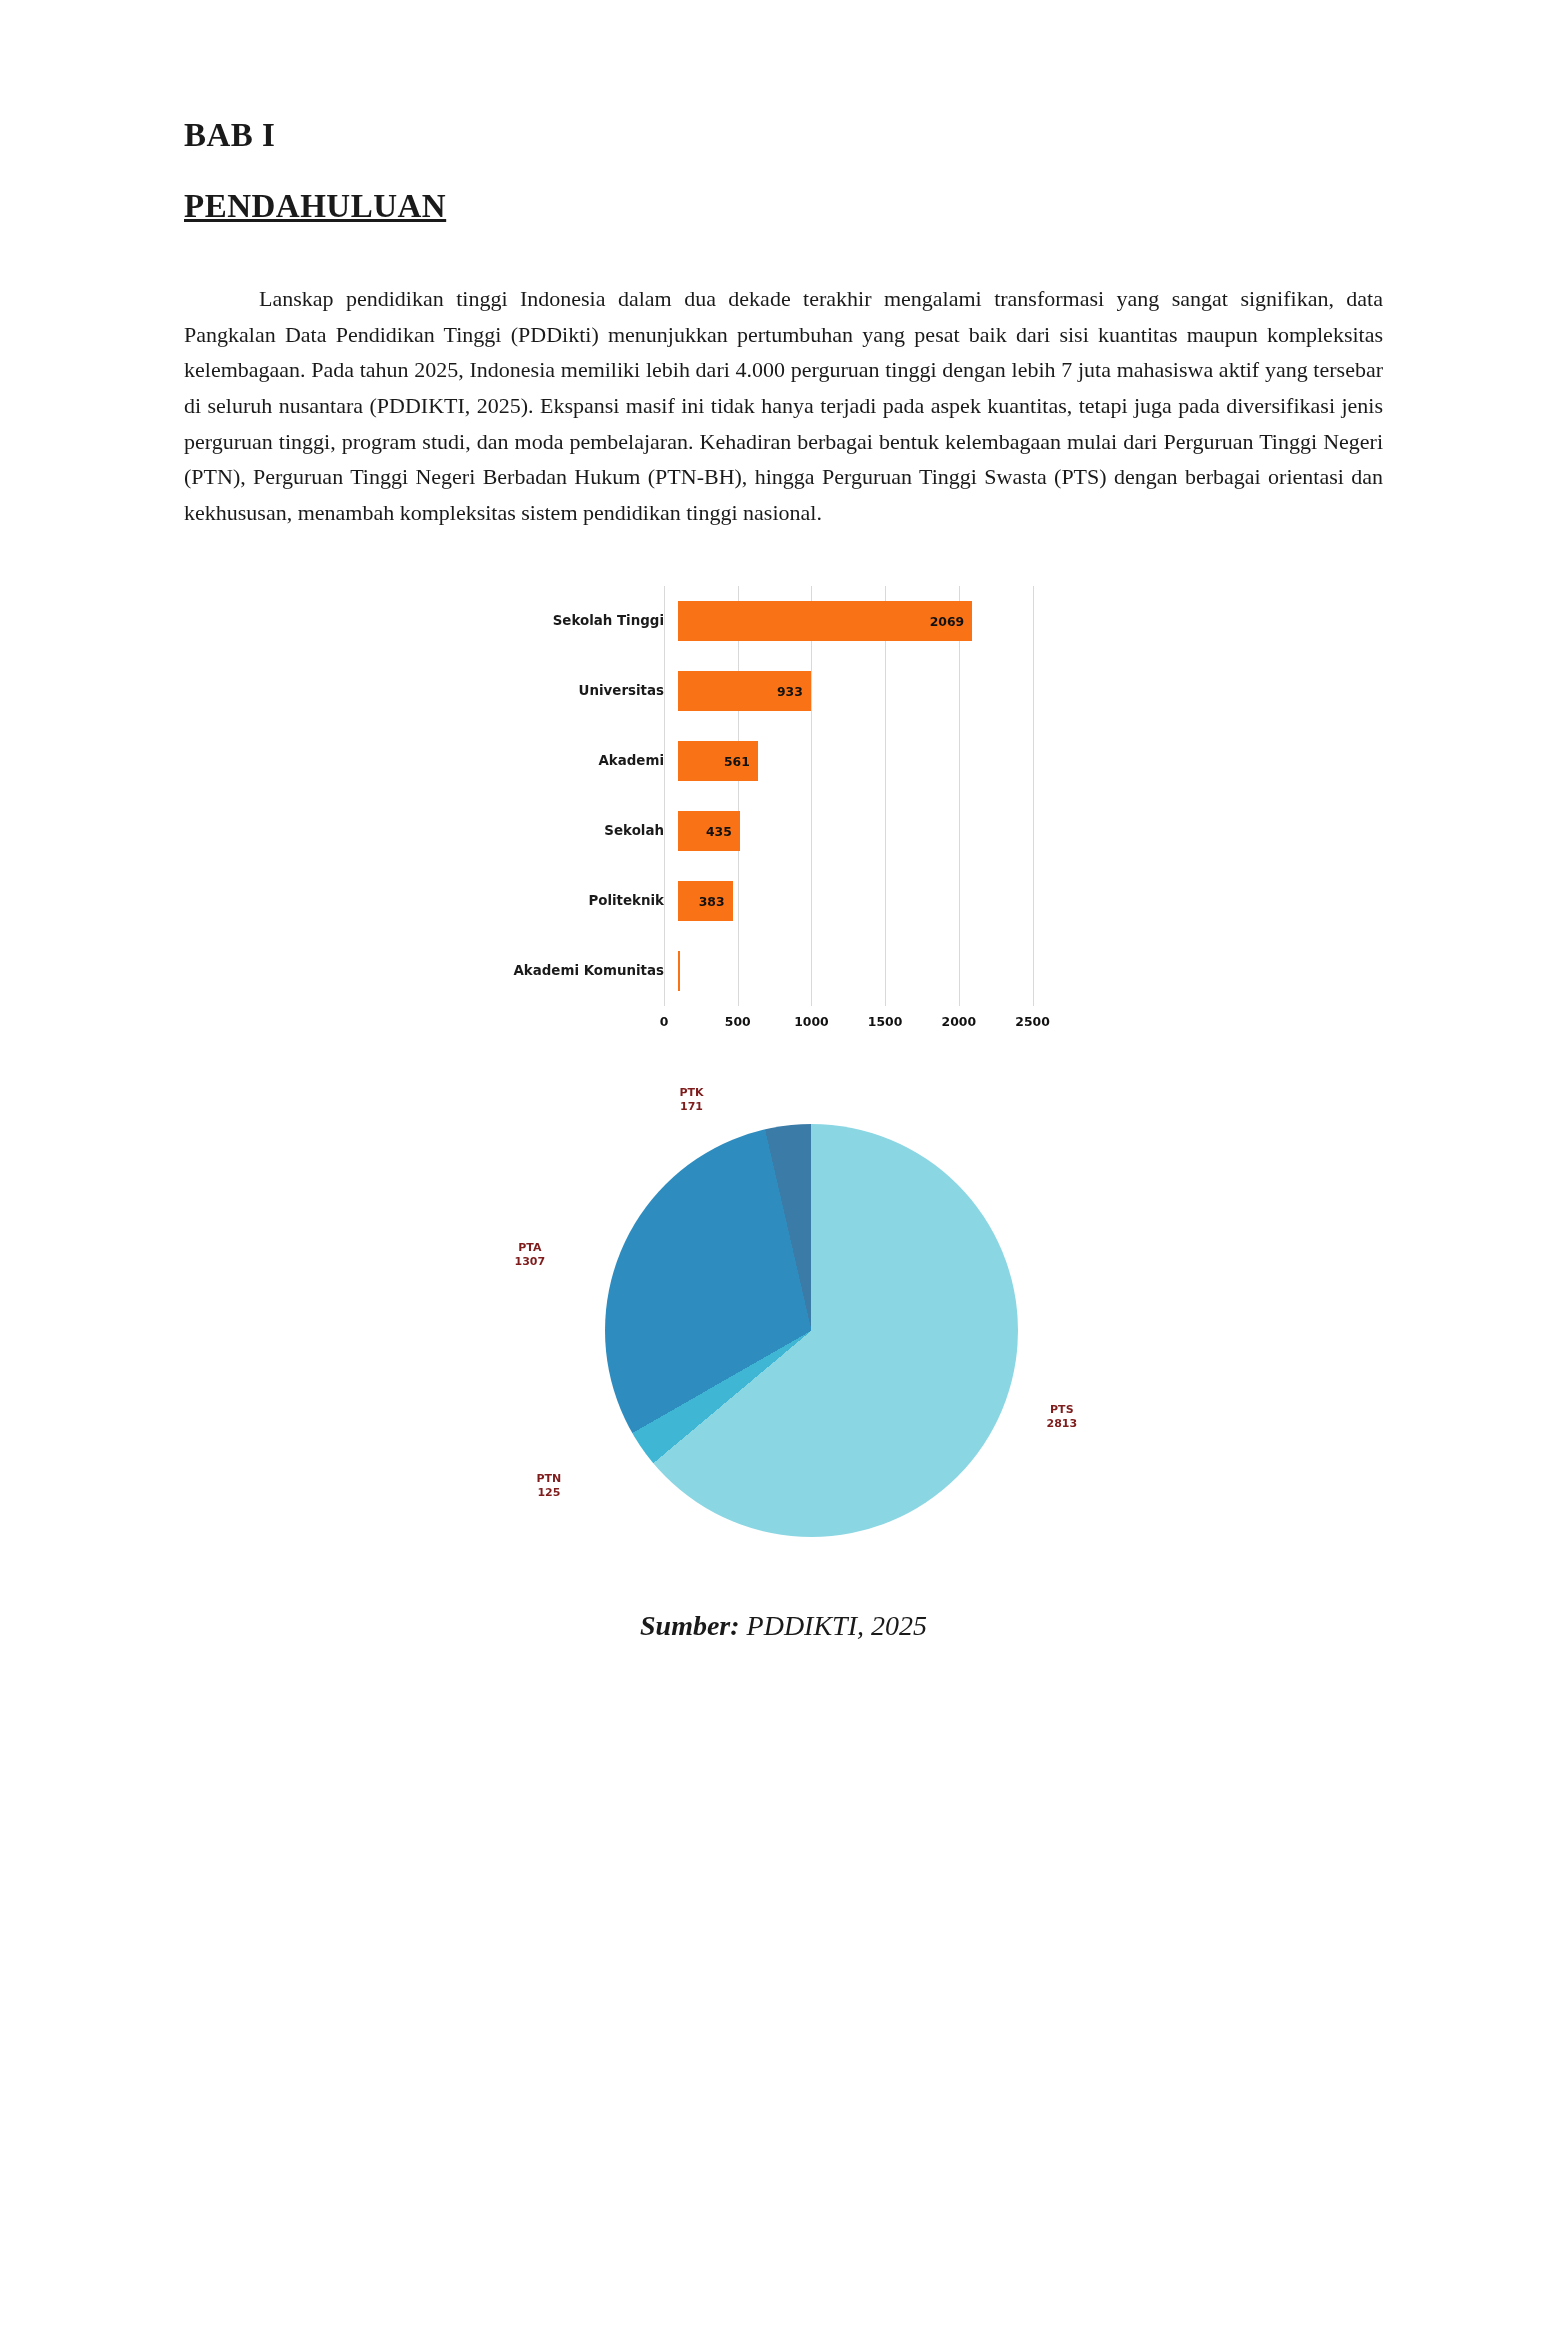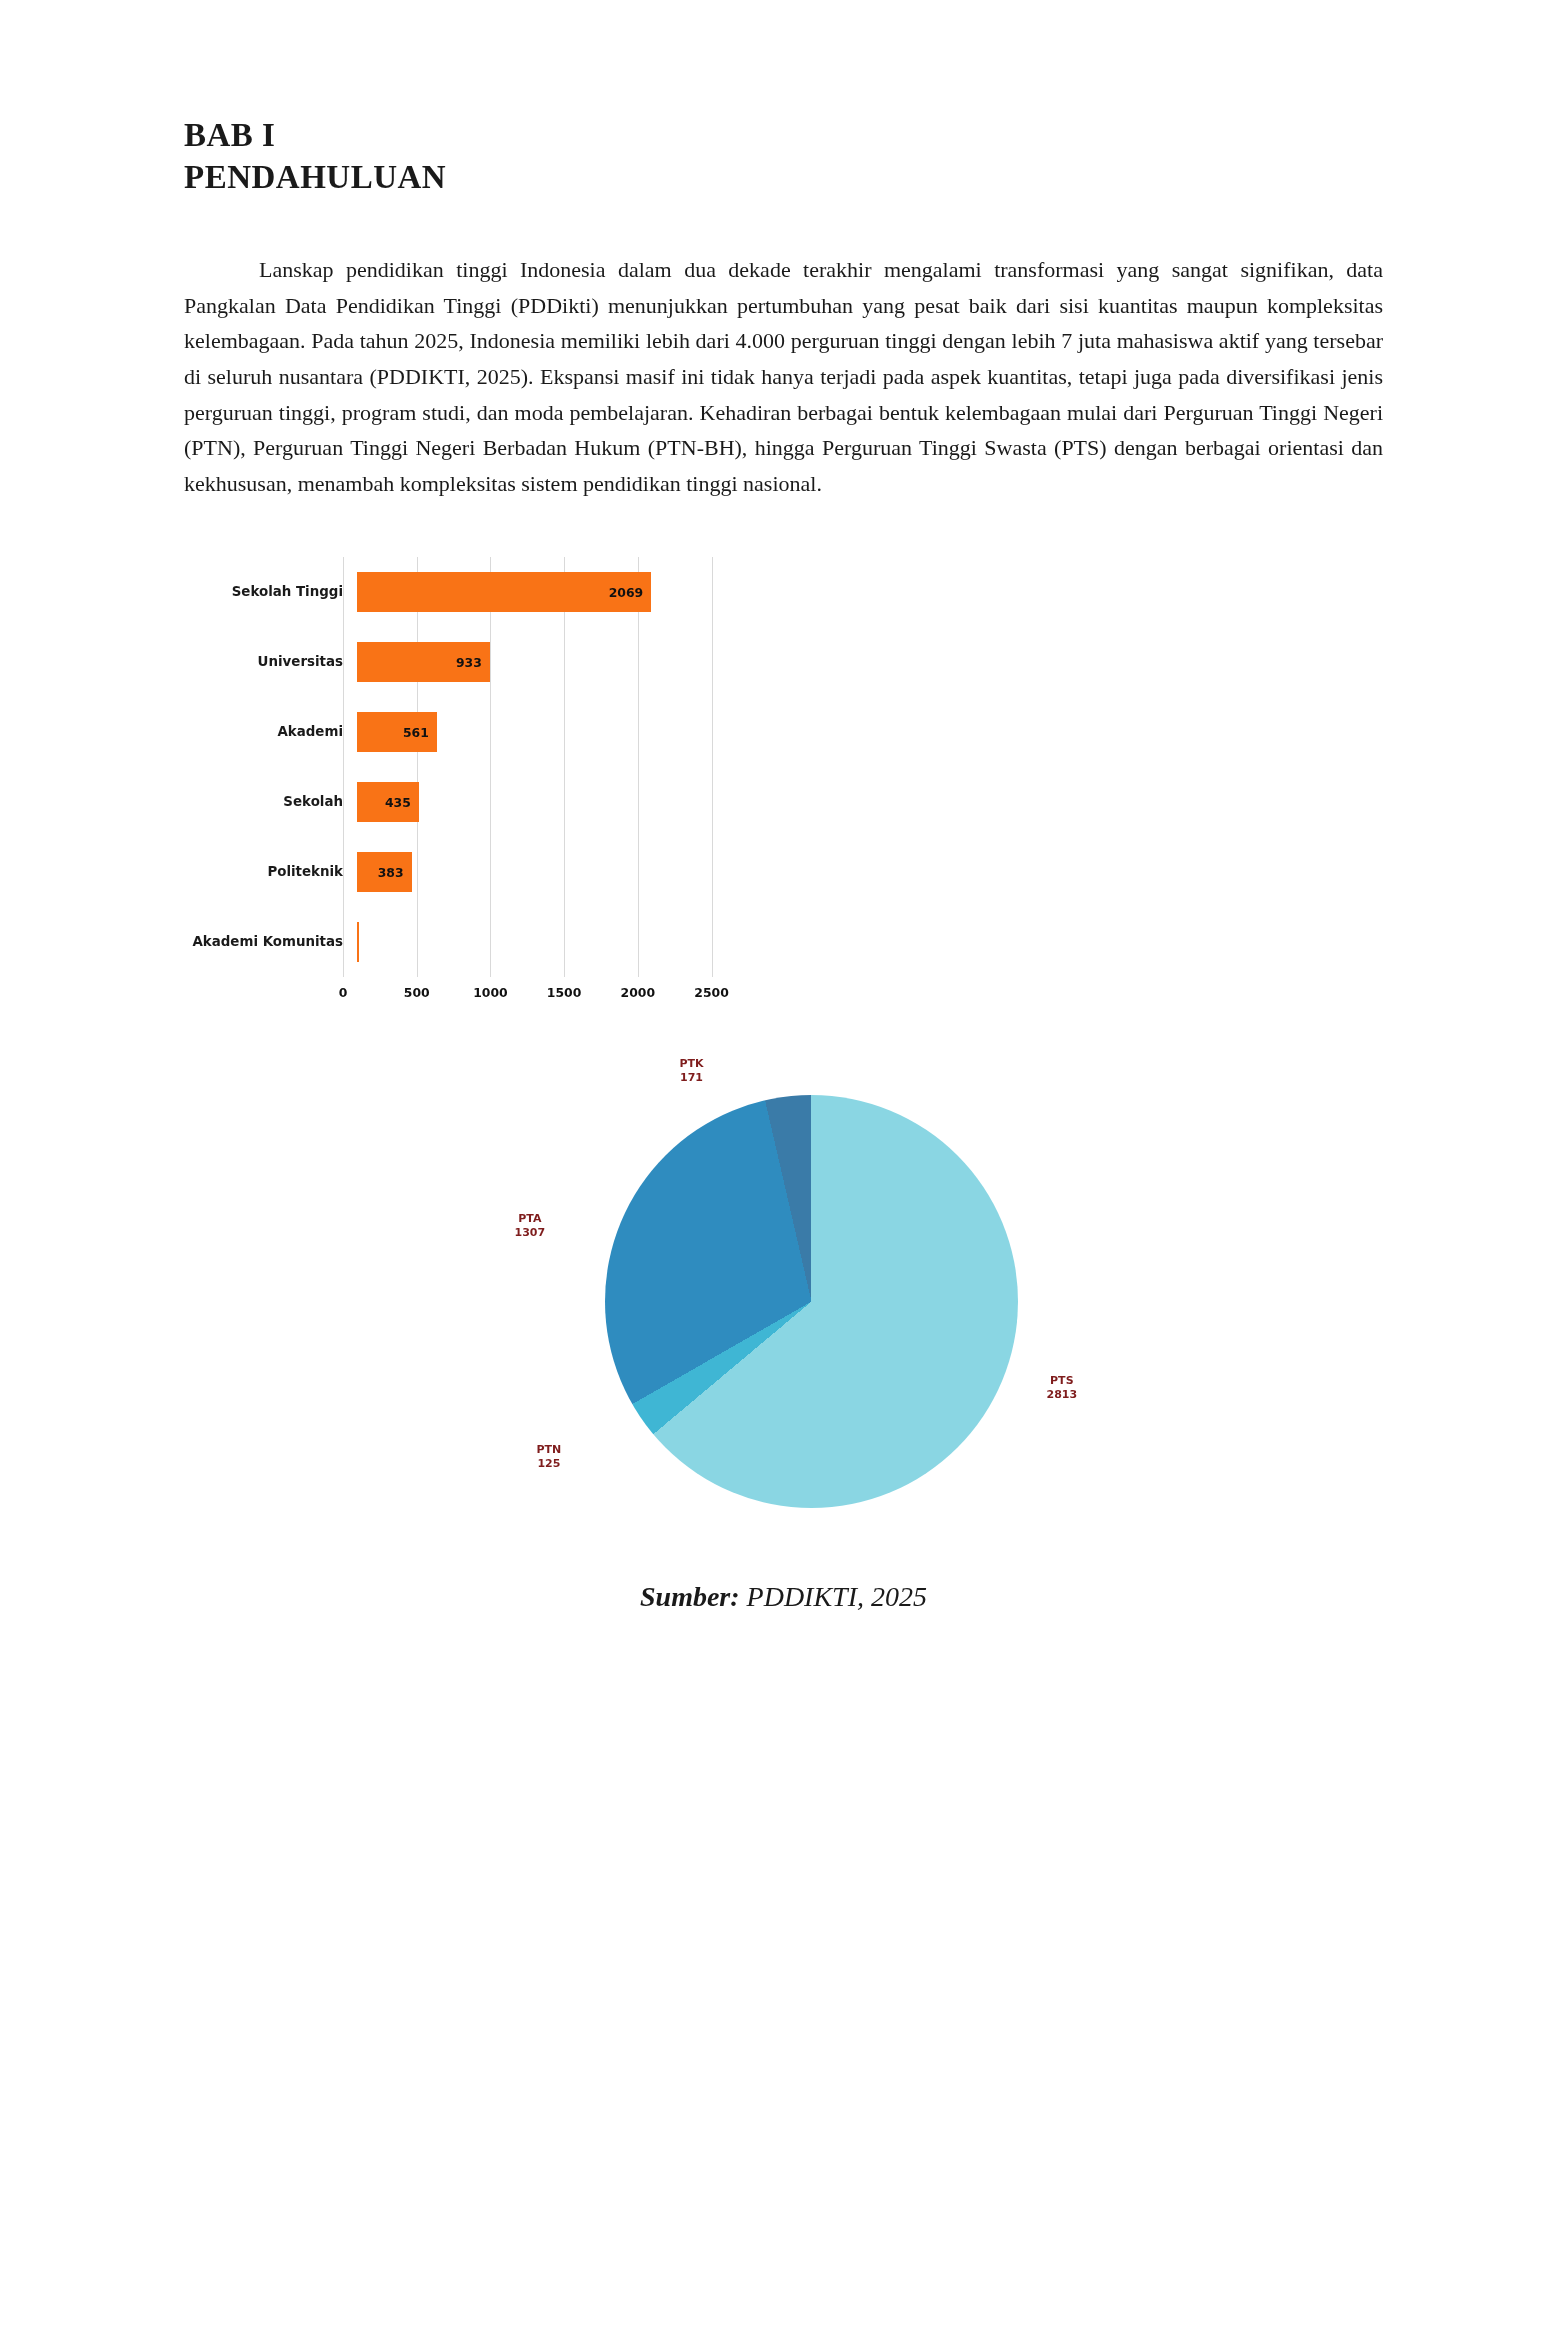--- a/index.html
+++ b/index.html
@@ -23,39 +23,41 @@
     position: relative;
   }
   .chapter-head {
     text-align: left;
     font-weight: bold;
     font-size: 33px;
     letter-spacing: 0.5px;
     line-height: 1.0;
   }
   .chapter-head .line2 {
-    margin-top: 9px;
+    margin-top: 38px;
+    text-decoration: underline;
   }
   .body-text {
     margin-top: 58px;
     font-size: 22px;
     line-height: 1.62;
     text-align: justify;
     text-justify: inter-word;
     hyphens: manual;
   }
   .body-text .indent {
     display: inline-block;
     width: 75px;
   }
 
   
   .bar-chart-wrap {
     margin-top: 56px;
     display: flex;
+    justify-content: center;
   }
   .bar-chart {
     position: relative;
     width: 557px;
     font-family: "DejaVu Sans", sans-serif;
   }
   .bar-row {
     display: flex;
     align-items: center;
     height: 70px;

